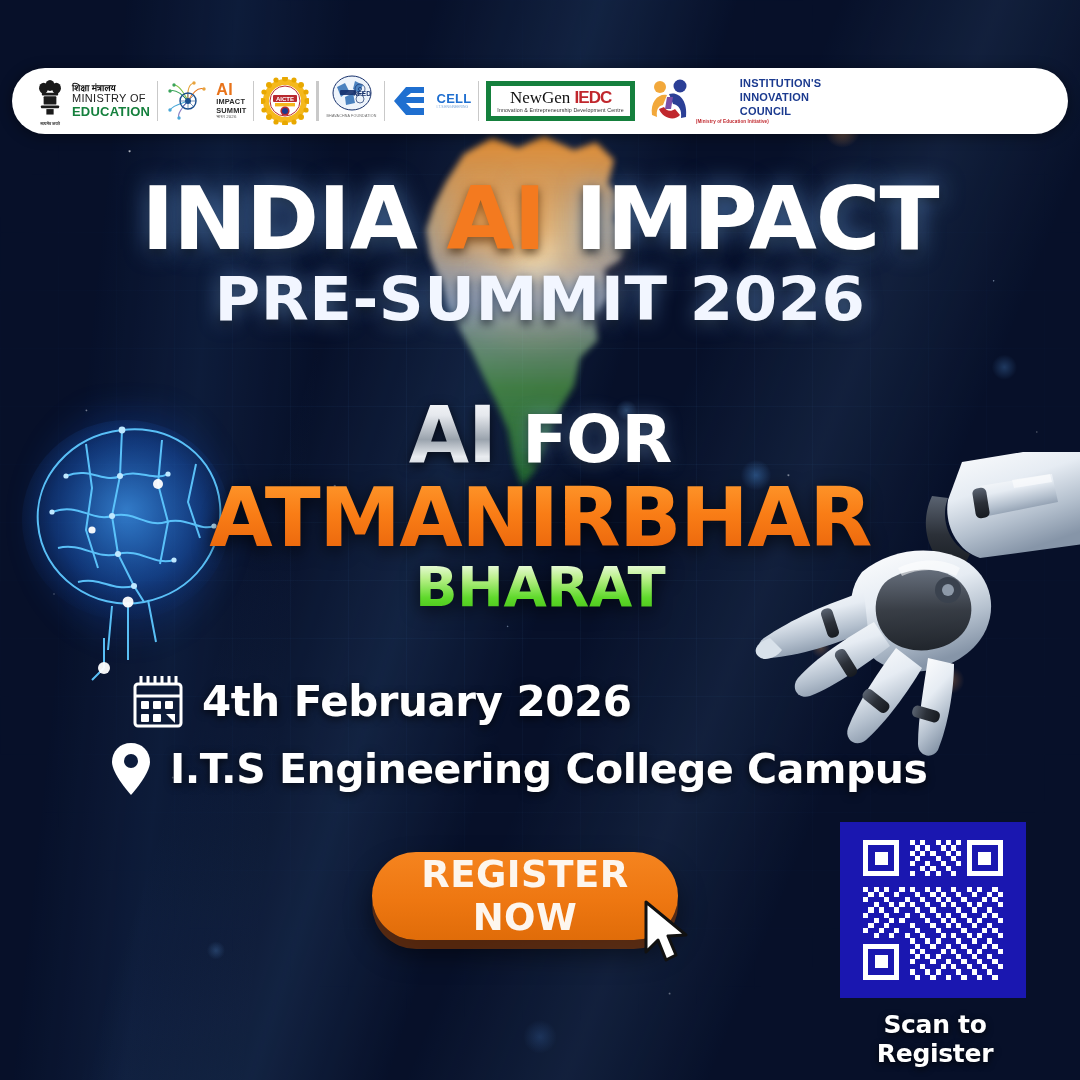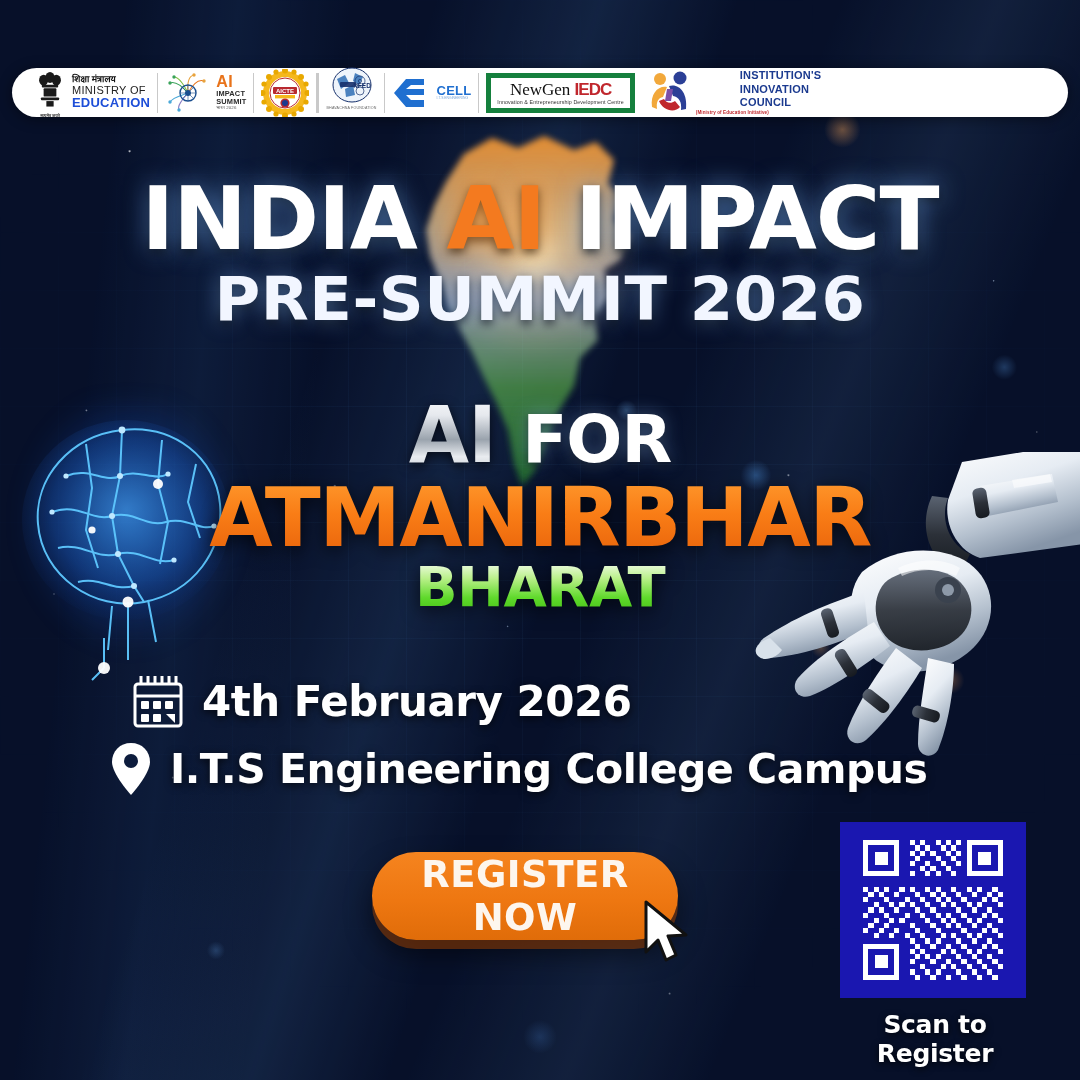--- a/index.html
+++ b/index.html
@@ -80,32 +80,32 @@
   .india-map svg{width:100%;height:100%;display:block;}
 
   .map-flare{
     position:absolute;left:430px;top:150px;width:210px;height:210px;
     background:radial-gradient(circle at 50% 50%, rgba(255,225,150,.85) 0%, rgba(255,170,60,.45) 22%, rgba(255,140,40,.12) 48%, transparent 70%);
     filter:blur(6px);
   }
 
   
   .logo-bar{
-    position:absolute;left:12px;top:68px;width:1056px;height:49px;
+    position:absolute;left:12px;top:68px;width:1056px;height:66px;
     background:#ffffff;border-radius:33px;
     display:flex;align-items:center;padding:0 14px;gap:0;
     box-shadow:0 2px 14px rgba(0,0,0,.45);
   }
   .logo-cell{display:flex;align-items:center;gap:5px;padding:0 7px;height:52px;}
   .logo-sep{width:1px;height:40px;background:#c9c9c9;flex:none;}
   .logo-txt{line-height:1.04;color:#1b1b1b;}
 
   .moe-txt .hi{font-size:9px;font-weight:700;color:#111;}
   .moe-txt .l1{font-size:11px;letter-spacing:.3px;color:#222;}
-  .moe-txt .l2{font-size:13px;font-weight:700;letter-spacing:.2px;color:#1d4ed8;}
+  .moe-txt .l2{font-size:13px;font-weight:700;letter-spacing:.2px;color:#15803d;}
 
   .emblem{width:34px;height:50px;flex:none;display:flex;flex-direction:column;align-items:center;justify-content:flex-end;}
   .emblem .sat{font-size:4.2px;font-weight:700;color:#333;letter-spacing:-.1px;margin-top:1px;}
 
   .ais-txt .ai{font-size:16px;font-weight:700;color:#e8731a;letter-spacing:.5px;line-height:1;}
   .ais-txt .sub{font-size:7.4px;font-weight:700;color:#2a2a2a;letter-spacing:.2px;line-height:1.12;}
   .ais-txt .hin{font-size:4.4px;color:#555;letter-spacing:.1px;}
 
   .mhrd-txt .l{font-size:10.5px;color:#3b4a63;letter-spacing:.25px;line-height:1.2;}
   .mhrd-txt .s{font-size:7.6px;color:#4a5straight;color:#55617a;letter-spacing:.1px;}

